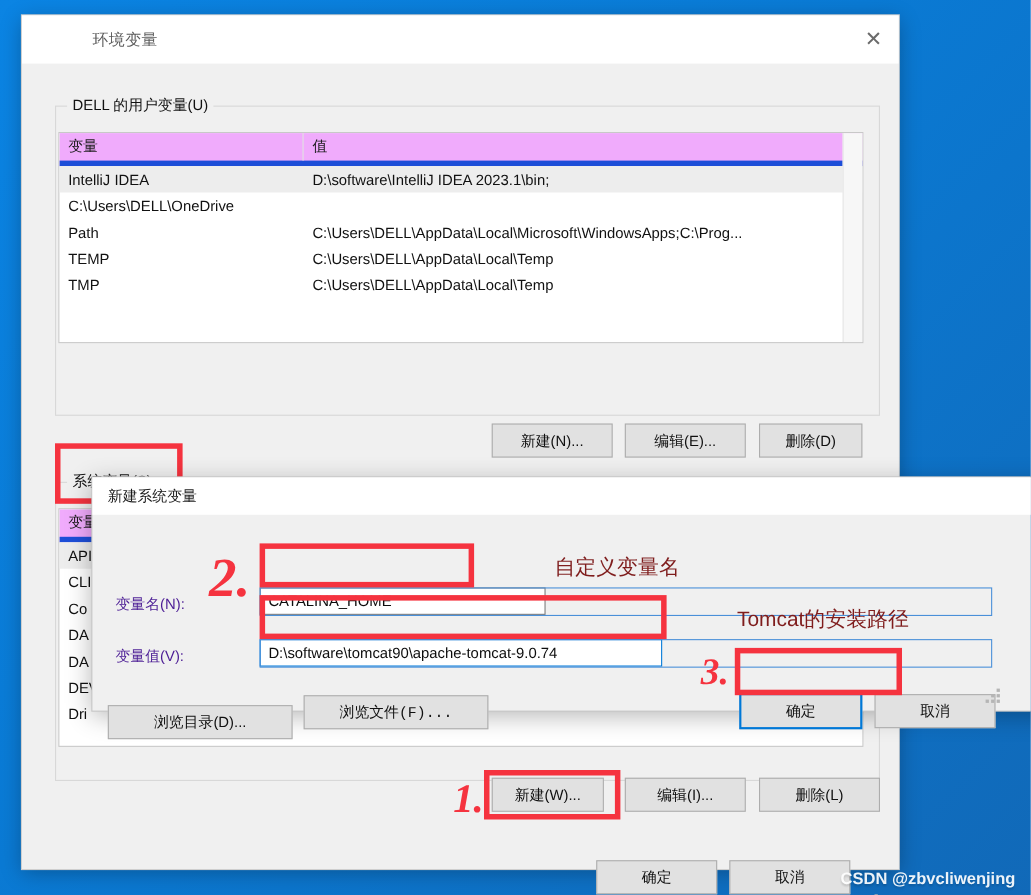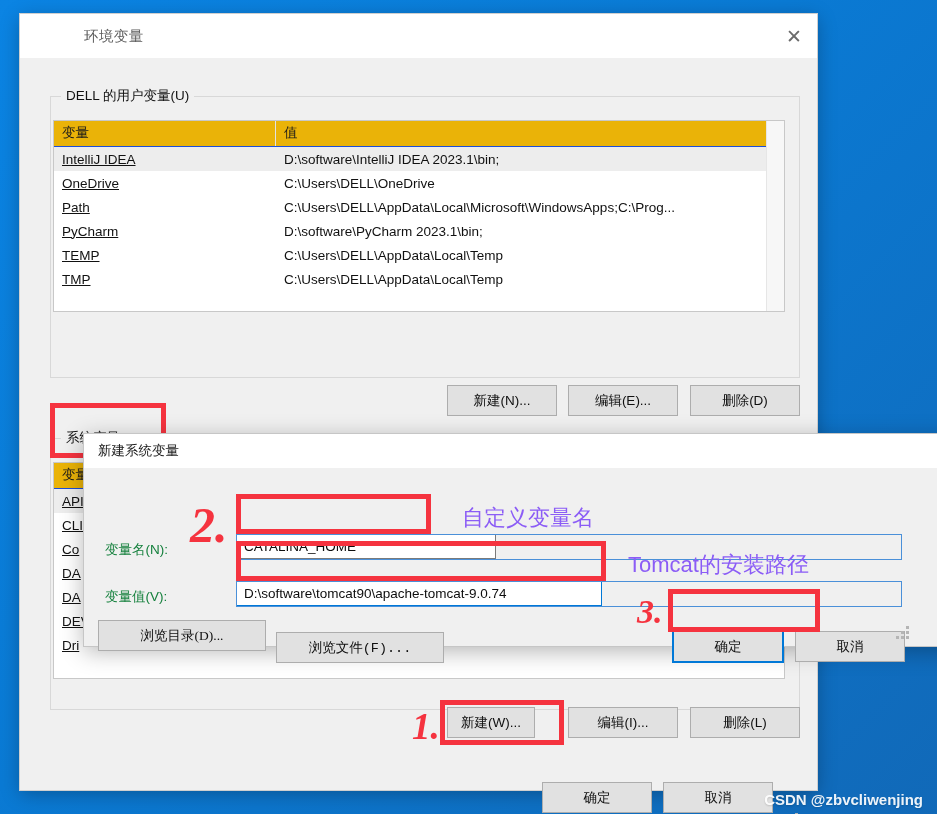--- a/index.html
+++ b/index.html
@@ -75,41 +75,41 @@
   
   .vtable {
     position: absolute;
     background: #ffffff;
     border: 1px solid #c8c8c8;
     overflow: hidden;
   }
   .vt-head {
     display: flex;
     height: 25px;
-    border-bottom: 1px solid #1d4ed8;
-    background: #eab308;
+    border-bottom: 5px solid #1d4ed8;
+    background: #f0abfc;
   }
   .vt-head div {
     font-size: 13.5px;
     color: #1a1a1a;
     padding: 3px 0 0 8px;
     box-sizing: border-box;
   }
   .vt-col-name { width: 222px; border-right: 1px solid #e2e2e2; }
   .vt-col-val  { flex: 1; }
   .vt-row {
     display: flex;
     height: 24px;
     align-items: center;
     font-size: 13.5px;
     color: #111;
   }
   .vt-row.selected { background: #ededed; }
   .vt-row .cname { width: 222px; padding-left: 8px; box-sizing: border-box;
-                   white-space: nowrap; overflow: hidden; text-decoration: underline; }
+                   white-space: nowrap; overflow: hidden; }
   .vt-row .cval  { flex: 1; padding-left: 8px; box-sizing: border-box;
                    white-space: nowrap; overflow: hidden; }
   .vt-scroll {
     position: absolute;
     right: 0; top: 0; bottom: 0;
     width: 17px;
     background: #f7f7f7;
     border-left: 1px solid #e6e6e6;
   }
 
@@ -156,21 +156,21 @@
   .nv-close {
     width: 44px; height: 34px;
     display: flex; align-items: center; justify-content: center;
     font-size: 18px; font-weight: 300; color: #303030;
   }
   .nv-body { position: relative; height: calc(100% - 34px); }
 
   .field-label {
     position: absolute;
     font-size: 13.5px;
-    color: #15803d;
+    color: #4c1d95;
   }
   .field-input {
     position: absolute;
     background: #ffffff;
     border: 1px solid #7a7a7a;
     font-size: 13.5px;
     color: #0d0d0d;
     display: flex;
     align-items: center;
     padding-left: 7px;
@@ -181,23 +181,24 @@
 
   
   .redbox {
     position: absolute;
     border: 5px solid #f5333f;
     box-sizing: border-box;
     pointer-events: none;
   }
   .redtext {
     position: absolute;
-    color: #8b5cf6;
-    font-size: 22px;
+    color: #7f1d1d;
+    font-size: 19px;
     white-space: nowrap;
+    margin-left: 42px;
   }
   .bluebox {
     position: absolute;
     border: 1px solid #4a90d9;
     box-sizing: border-box;
   }
   .marker {
     position: absolute;
     color: #f5333f;
     font-weight: bold;
@@ -250,46 +251,41 @@
       <div class="vt-head">
         <div class="vt-col-name">变量</div>
         <div class="vt-col-val">值</div>
       </div>
       <div>
         <div class="vt-row selected">
           <span class="cname">IntelliJ IDEA</span>
           <span class="cval">D:\software\IntelliJ IDEA 2023.1\bin;</span>
         </div>
         <div class="vt-row">
-          <span class="cname">OneDrive</span>
           <span class="cval">C:\Users\DELL\OneDrive</span>
         </div>
         <div class="vt-row">
           <span class="cname">Path</span>
           <span class="cval">C:\Users\DELL\AppData\Local\Microsoft\WindowsApps;C:\Prog...</span>
         </div>
         <div class="vt-row">
-          <span class="cname">PyCharm</span>
-          <span class="cval">D:\software\PyCharm 2023.1\bin;</span>
-        </div>
-        <div class="vt-row">
           <span class="cname">TEMP</span>
           <span class="cval">C:\Users\DELL\AppData\Local\Temp</span>
         </div>
         <div class="vt-row">
           <span class="cname">TMP</span>
           <span class="cval">C:\Users\DELL\AppData\Local\Temp</span>
         </div>
       </div>
       <div class="vt-scroll"></div>
     </div>
 
     <div class="btn btn-abs" style="left:427px; top:327px; width:110px;">新建(N)...</div>
     <div class="btn btn-abs" style="left:548px; top:327px; width:110px;">编辑(E)...</div>
-    <div class="btn btn-abs" style="left:670px; top:327px; width:110px;">删除(D)</div>
+    <div class="btn btn-abs" style="left:670px; top:327px; width:94px;">删除(D)</div>
 
     <div class="group" style="left:30px; top:380px; width:748px; height:270px;">
       <span class="group-label">系统变量(S)</span>
     </div>
 
     <div class="vtable" style="left:33px; top:404px; width:730px; height:215px;">
       <div class="vt-head">
         <div class="vt-col-name">变量</div>
         <div class="vt-col-val"></div>
       </div>
@@ -311,21 +307,21 @@
         </div>
         <div class="vt-row">
           <span class="cname">DEV</span>
         </div>
         <div class="vt-row">
           <span class="cname">Dri</span>
         </div>
       </div>
     </div>
 
-    <div class="btn btn-abs" style="left:427px; top:649px; width:88px;">新建(W)...</div>
+    <div class="btn btn-abs" style="left:427px; top:649px; width:102px;">新建(W)...</div>
     <div class="btn btn-abs" style="left:548px; top:649px; width:110px;">编辑(I)...</div>
     <div class="btn btn-abs" style="left:670px; top:649px; width:110px;">删除(L)</div>
 
     <div class="btn btn-abs" style="left:522px; top:724px; width:110px;">确定</div>
     <div class="btn btn-abs" style="left:643px; top:724px; width:110px;">取消</div>
 
     <div class="redbox" style="left:30px; top:345px; width:116px; height:55px;"></div>
 
     <div class="redbox" style="left:420px; top:642px; width:124px; height:45px;"></div>
 
@@ -350,21 +346,21 @@
 
     <span class="field-label" style="left:21px; top:73px;">变量名(N):</span>
     <div class="field-input" style="left:152px; top:66px; width:260px;">CATALINA_HOME</div>
 
     <span class="field-label" style="left:21px; top:120px;">变量值(V):</span>
     <div class="field-input focused" style="left:152px; top:113px; width:366px;">D:\software\tomcat90\apache-tomcat-9.0.74</div>
 
     <div class="bluebox" style="left:152px; top:66px; width:666px; height:26px;"></div>
     <div class="bluebox" style="left:152px; top:113px; width:666px; height:26px;"></div>
 
-    <div class="btn btn-abs" style="left:14px; top:152px; width:168px;font-family:Liberation Serif, serif;">浏览目录(D)...</div>
+    <div class="btn btn-abs" style="left:14px; top:173px; width:168px;">浏览目录(D)...</div>
     <div class="btn btn-abs" style="left:192px; top:164px; width:168px;font-family:Liberation Mono, monospace;">浏览文件(F)...</div>
     <div class="btn btn-abs primary" style="left:588px; top:162px; width:112px; height:33px;">确定</div>
     <div class="btn btn-abs" style="left:711px; top:163px; width:110px;">取消</div>
 
     <div class="grip" style="left:812px; top:158px;">
       <i style="left:10px; top:0;"></i>
       <i style="left:5px;  top:5px;"></i>
         <i style="left:10px; top:5px;"></i>
       <i style="left:0;    top:10px;"></i>
         <i style="left:5px; top:10px;"></i>

